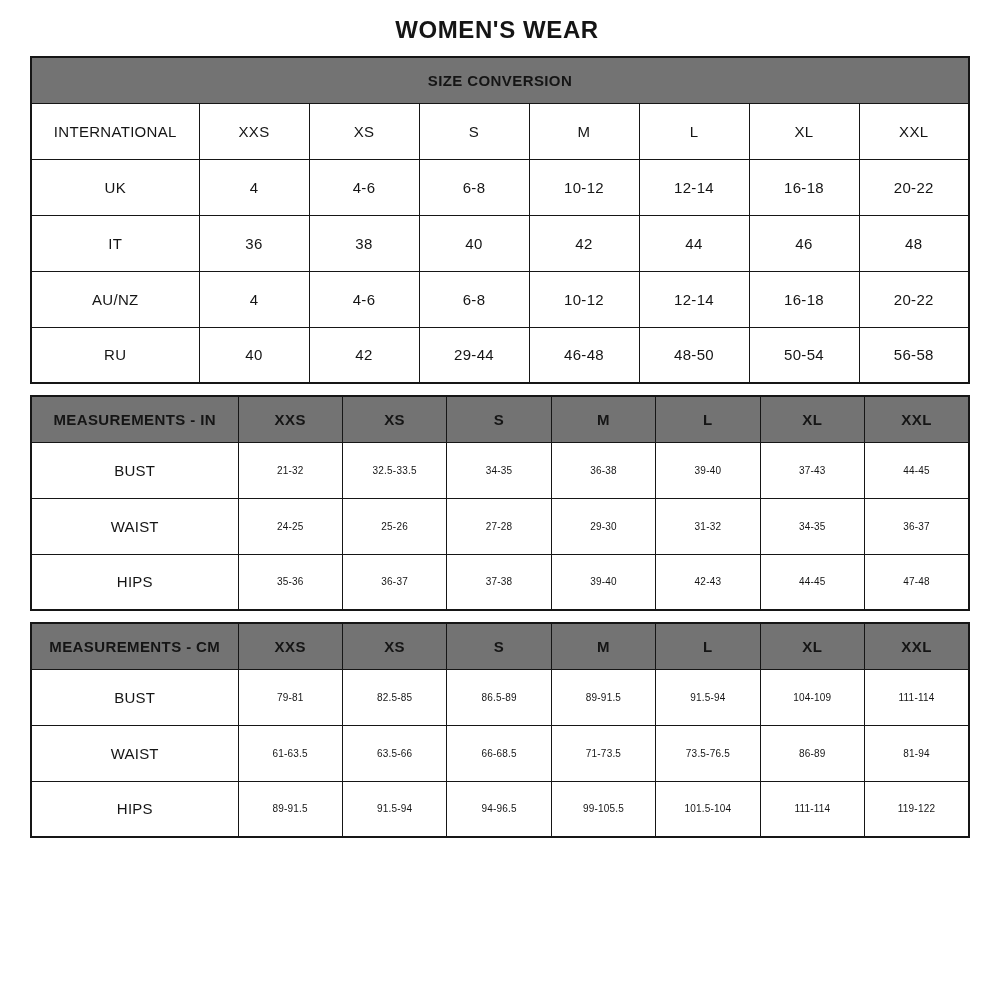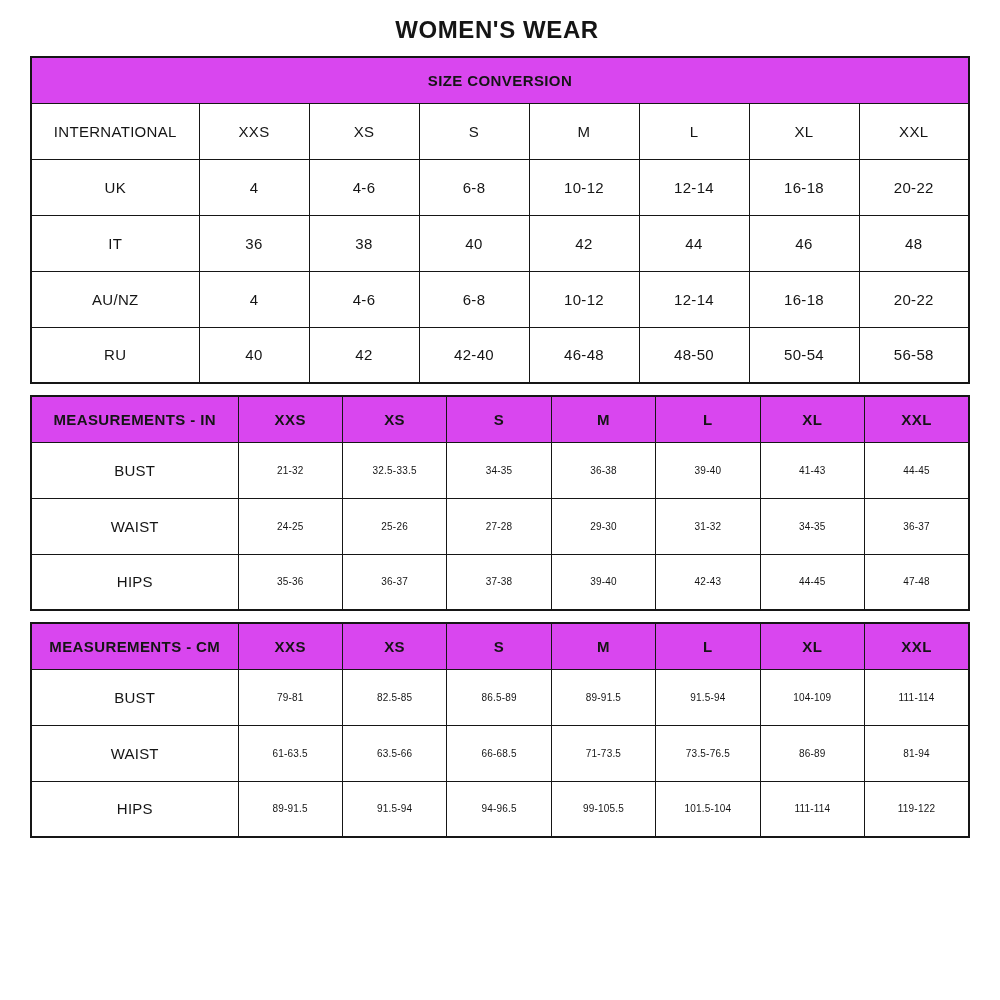--- a/index.html
+++ b/index.html
@@ -31,21 +31,21 @@
     border: 2px solid #161616;
   }
   th, td {
     border: 1px solid #161616;
     text-align: center;
     vertical-align: middle;
     padding: 0 2px;
     overflow: hidden;
   }
   thead th {
-    background: #d946ef;
+    background: #737373;
     font-weight: 700;
     height: 46px;
     font-size: 15px;
     letter-spacing: 0.4px;
   }
   tbody td {
     height: 56px;
     background: #ffffff;
   }
   
@@ -113,21 +113,21 @@
           <td>6-8</td>
           <td>10-12</td>
           <td>12-14</td>
           <td>16-18</td>
           <td>20-22</td>
         </tr>
         <tr>
           <td class="row-label">RU</td>
           <td>40</td>
           <td>42</td>
-          <td>42-40</td>
+          <td>29-44</td>
           <td>46-48</td>
           <td>48-50</td>
           <td>50-54</td>
           <td>56-58</td>
         </tr>
       </tbody>
   </table>
 
   <table class="measure-table">
     <colgroup>
@@ -147,21 +147,21 @@
         </tr>
     </thead>
     <tbody>
         <tr>
           <td class="row-label">BUST</td>
           <td>21-32</td>
           <td>32.5-33.5</td>
           <td>34-35</td>
           <td>36-38</td>
           <td>39-40</td>
-          <td>41-43</td>
+          <td>37-43</td>
           <td>44-45</td>
         </tr>
         <tr>
           <td class="row-label">WAIST</td>
           <td>24-25</td>
           <td>25-26</td>
           <td>27-28</td>
           <td>29-30</td>
           <td>31-32</td>
           <td>34-35</td>

